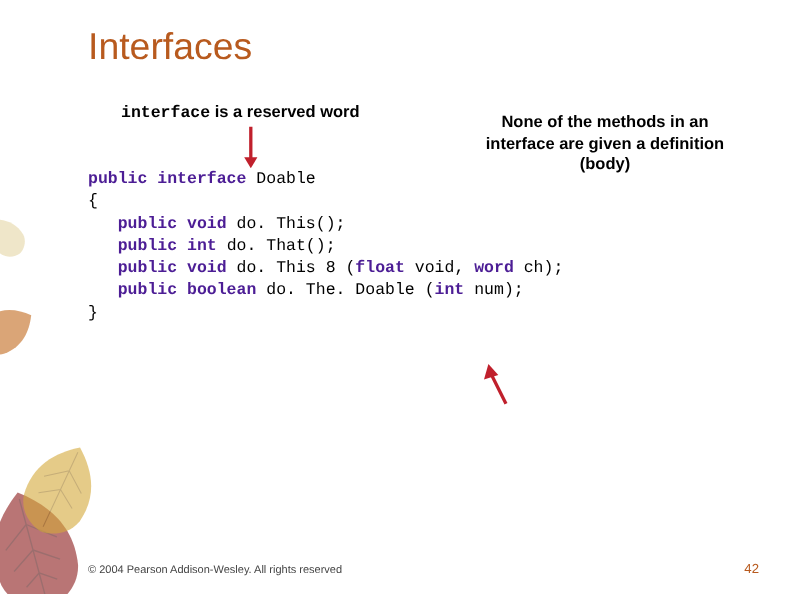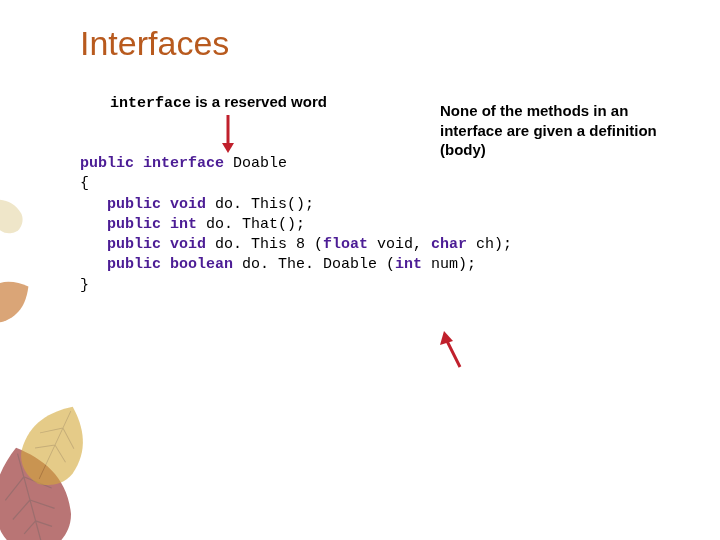--- a/index.html
+++ b/index.html
@@ -43,20 +43,21 @@
     top: 22px;
   }
   .callout2 {
     position: absolute;
     right: 10px;
     top: 8px;
     width: 220px;
     font-size: 15px;
     font-weight: bold;
     color: #000;
+    text-align: center;
     line-height: 1.3;
   }
   .code {
     font-family: "Courier New", monospace;
     font-size: 15px;
     color: #000;
     white-space: pre;
     margin-top: 42px;
     line-height: 1.35;
   }
@@ -133,25 +134,29 @@
       <line x1="8" y1="0" x2="8" y2="30" stroke="#c0202c" stroke-width="3"></line>
       <polygon points="8,38 2,28 14,28" fill="#c0202c"></polygon>
     </svg>
 
     <div class="callout2">None of the methods in an interface are given a definition (body)</div>
 
     <div class="code"><span class="kw">public interface</span><span> Doable</span>
 <span>{</span>
 <span class="kw">   public void</span><span> do. This();</span>
 <span class="kw">   public int</span><span> do. That();</span>
-<span class="kw">   public void</span><span> do. This 8 (</span><span class="kw">float</span><span> void, </span><span class="kw">char</span><span> ch);</span>
+<span class="kw">   public void</span><span> do. This 8 (</span><span class="kw">float</span><span> void, </span><span class="kw">word</span><span> ch);</span>
 <span class="kw">   public boolean</span><span> do. The. Doable (</span><span class="kw">int</span><span> num);</span>
 <span>}</span></div>
 
     <svg class="arrow-up" width="28" height="38">
       <line x1="20" y1="36" x2="6" y2="8" stroke="#c0202c" stroke-width="3"></line>
       <polygon points="4,0 0,14 13,10" fill="#c0202c"></polygon>
     </svg>
 
 
   </div>
 
+  <div class="footer">
+    <span>© 2004 Pearson Addison-Wesley. All rights reserved</span>
+    <span class="page-num">42</span>
+  </div>
 </div>
 
 </body></html>

